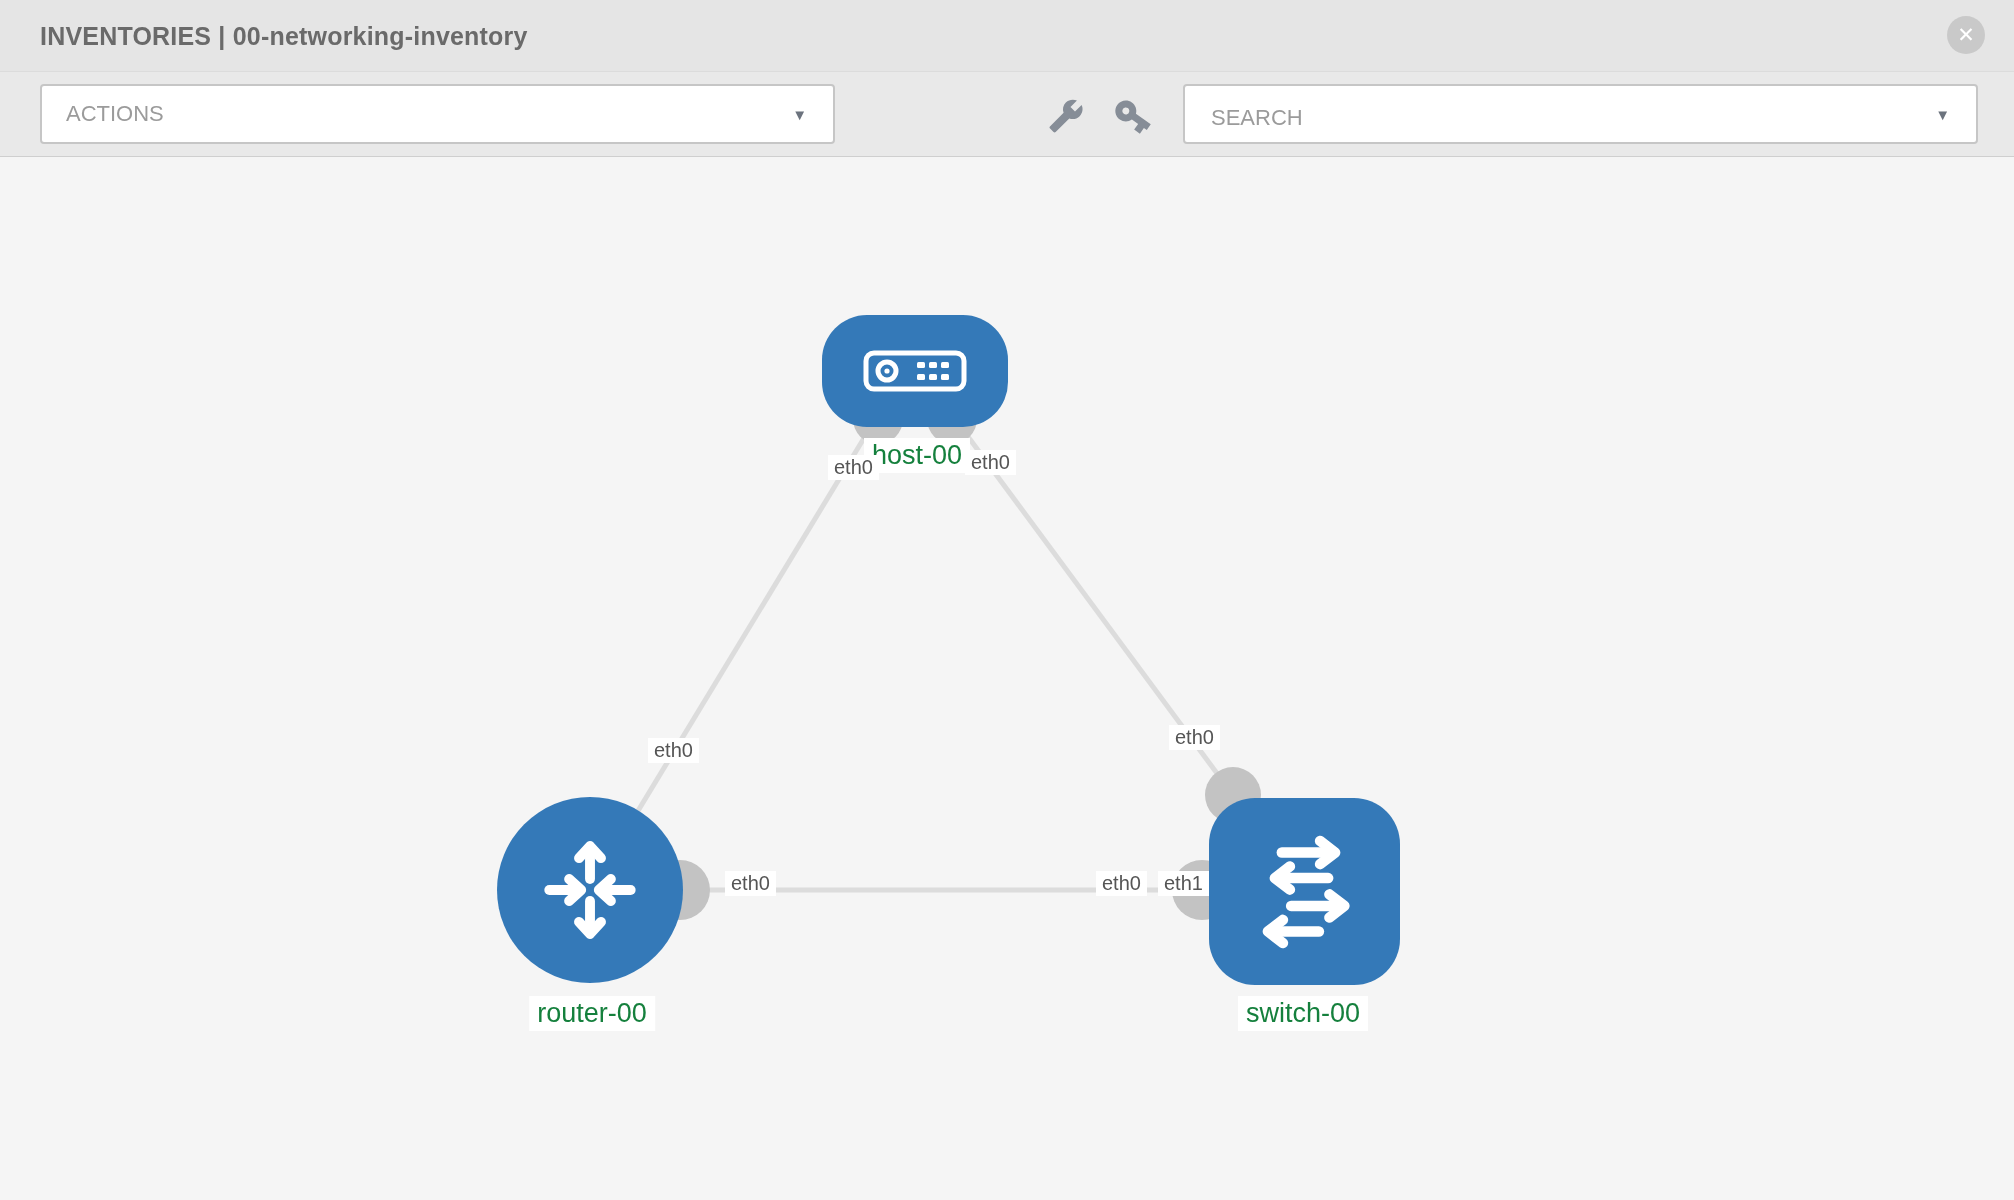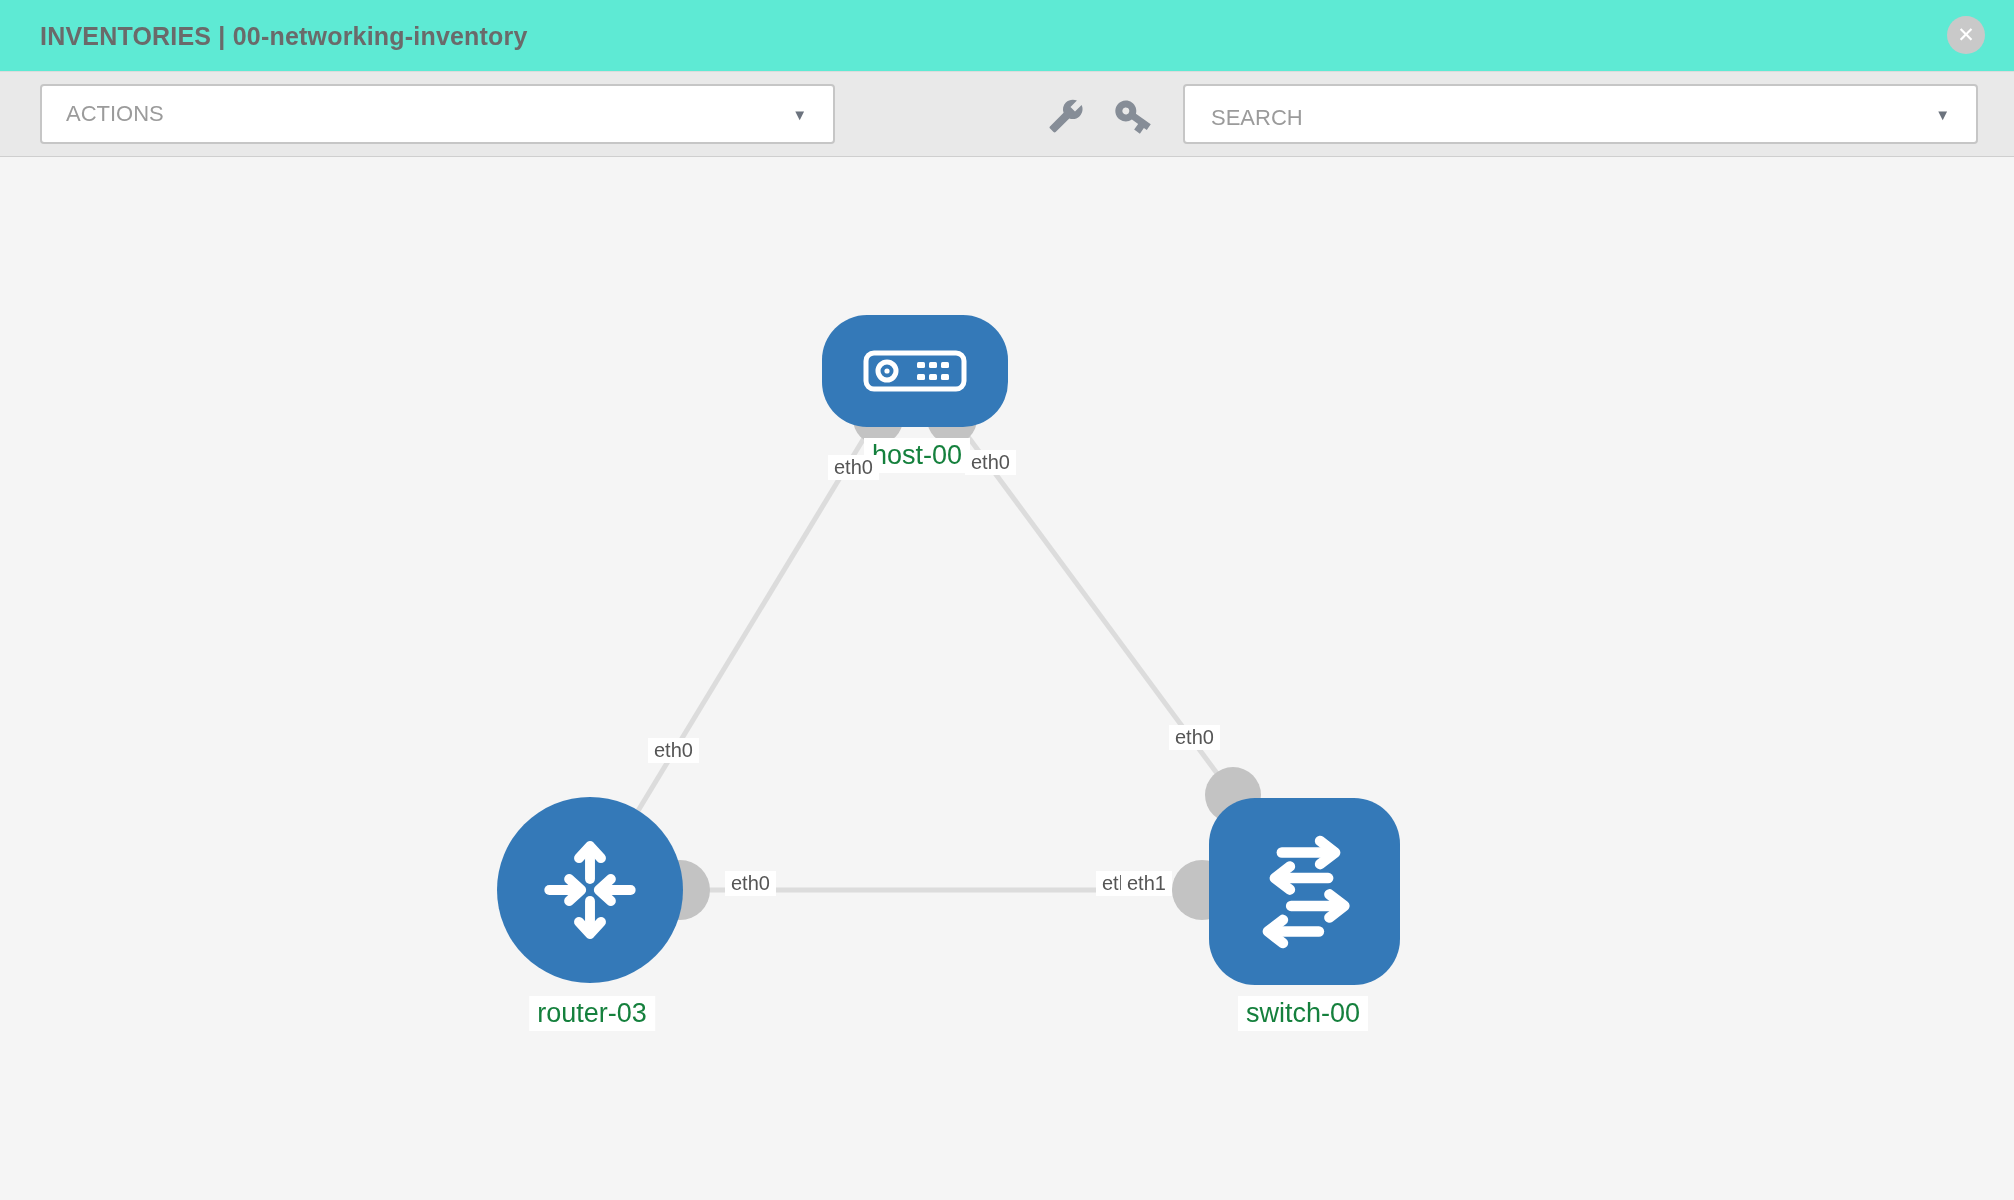--- a/index.html
+++ b/index.html
@@ -1,21 +1,21 @@
 <!DOCTYPE html>
 <html><head>
 <meta charset="utf-8">
 <style>
   html,body{margin:0;padding:0;}
   body{
     width:2014px;height:1200px;position:relative;overflow:hidden;
     background:#ffffff;font-family:"Liberation Sans","DejaVu Sans",sans-serif;
   }
   
-  .header{position:absolute;top:0;left:0;right:0;height:71px;background:#5eead4;border-bottom:1px solid #dcdcdc;}
+  .header{position:absolute;top:0;left:0;right:0;height:71px;background:#e5e5e5;border-bottom:1px solid #dcdcdc;}
   .page-title{position:absolute;left:40px;top:50%;transform:translateY(-50%);
     font-size:25px;font-weight:bold;color:#6a6a6a;letter-spacing:.2px;}
   .close-btn{position:absolute;left:1947px;top:16px;width:38px;height:38px;border-radius:50%;
     background:#c9c9c9;color:#fff;display:flex;align-items:center;justify-content:center;
     font-size:21px;font-weight:bold;cursor:pointer;user-select:none;}
   
   .toolbar{position:absolute;top:72px;left:0;right:0;height:84px;background:#e9e9e9;border-bottom:1px solid #cfcfcf;}
   .dropdown{position:absolute;top:12px;height:60px;box-sizing:border-box;background:#fff;
     border:2px solid #c6c6c6;border-radius:4px;display:flex;align-items:center;
     padding:0 24px;font-size:22px;color:#9b9b9b;}
@@ -42,21 +42,21 @@
   .if-label{position:absolute;background:#fff;color:#555;font-size:20px;padding:1px 6px;white-space:nowrap;}
   .lbl-host{left:917px;top:281px;}
   .lbl-router{left:592px;top:839px;}
   .lbl-switch{left:1303px;top:839px;}
   .if-host-left{left:828px;top:298px;}
   .if-host-right{left:965px;top:293px;}
   .if-router-top{left:648px;top:581px;}
   .if-switch-top{left:1169px;top:568px;}
   .if-router-right{left:725px;top:714px;}
   .if-switch-left-under{left:1096px;top:714px;z-index:3;}
-  .if-switch-left-over{left:1121px;top:714px;z-index:4;}
+  .if-switch-left-over{left:1158px;top:714px;z-index:4;}
 </style>
 </head>
 <body>
 
 <div class="header">
   <div class="page-title">INVENTORIES | 00-networking-inventory</div>
   <div class="close-btn">
     <span>✕</span>
   </div>
 </div>
@@ -138,21 +138,21 @@
       <line x1="70" y1="38" x2="30" y2="38"></line>
         <polyline points="37,28 24,38 37,48"></polyline>
       <line x1="38" y1="62" x2="78" y2="62"></line>
         <polyline points="71,52 84,62 71,72"></polyline>
       <line x1="62" y1="84" x2="24" y2="84"></line>
         <polyline points="31,74 18,84 31,94"></polyline>
     </svg>
   </div>
 
   <div class="node-label lbl-host">host-00</div>
-  <div class="node-label lbl-router">router-03</div>
+  <div class="node-label lbl-router">router-00</div>
   <div class="node-label lbl-switch">switch-00</div>
 
   <div class="if-label if-host-left">eth0</div>
   <div class="if-label if-host-right">eth0</div>
   <div class="if-label if-router-top">eth0</div>
   <div class="if-label if-switch-top">eth0</div>
   <div class="if-label if-router-right">eth0</div>
   <div class="if-label if-switch-left-under">eth0</div>
   <div class="if-label if-switch-left-over">eth1</div>
 

